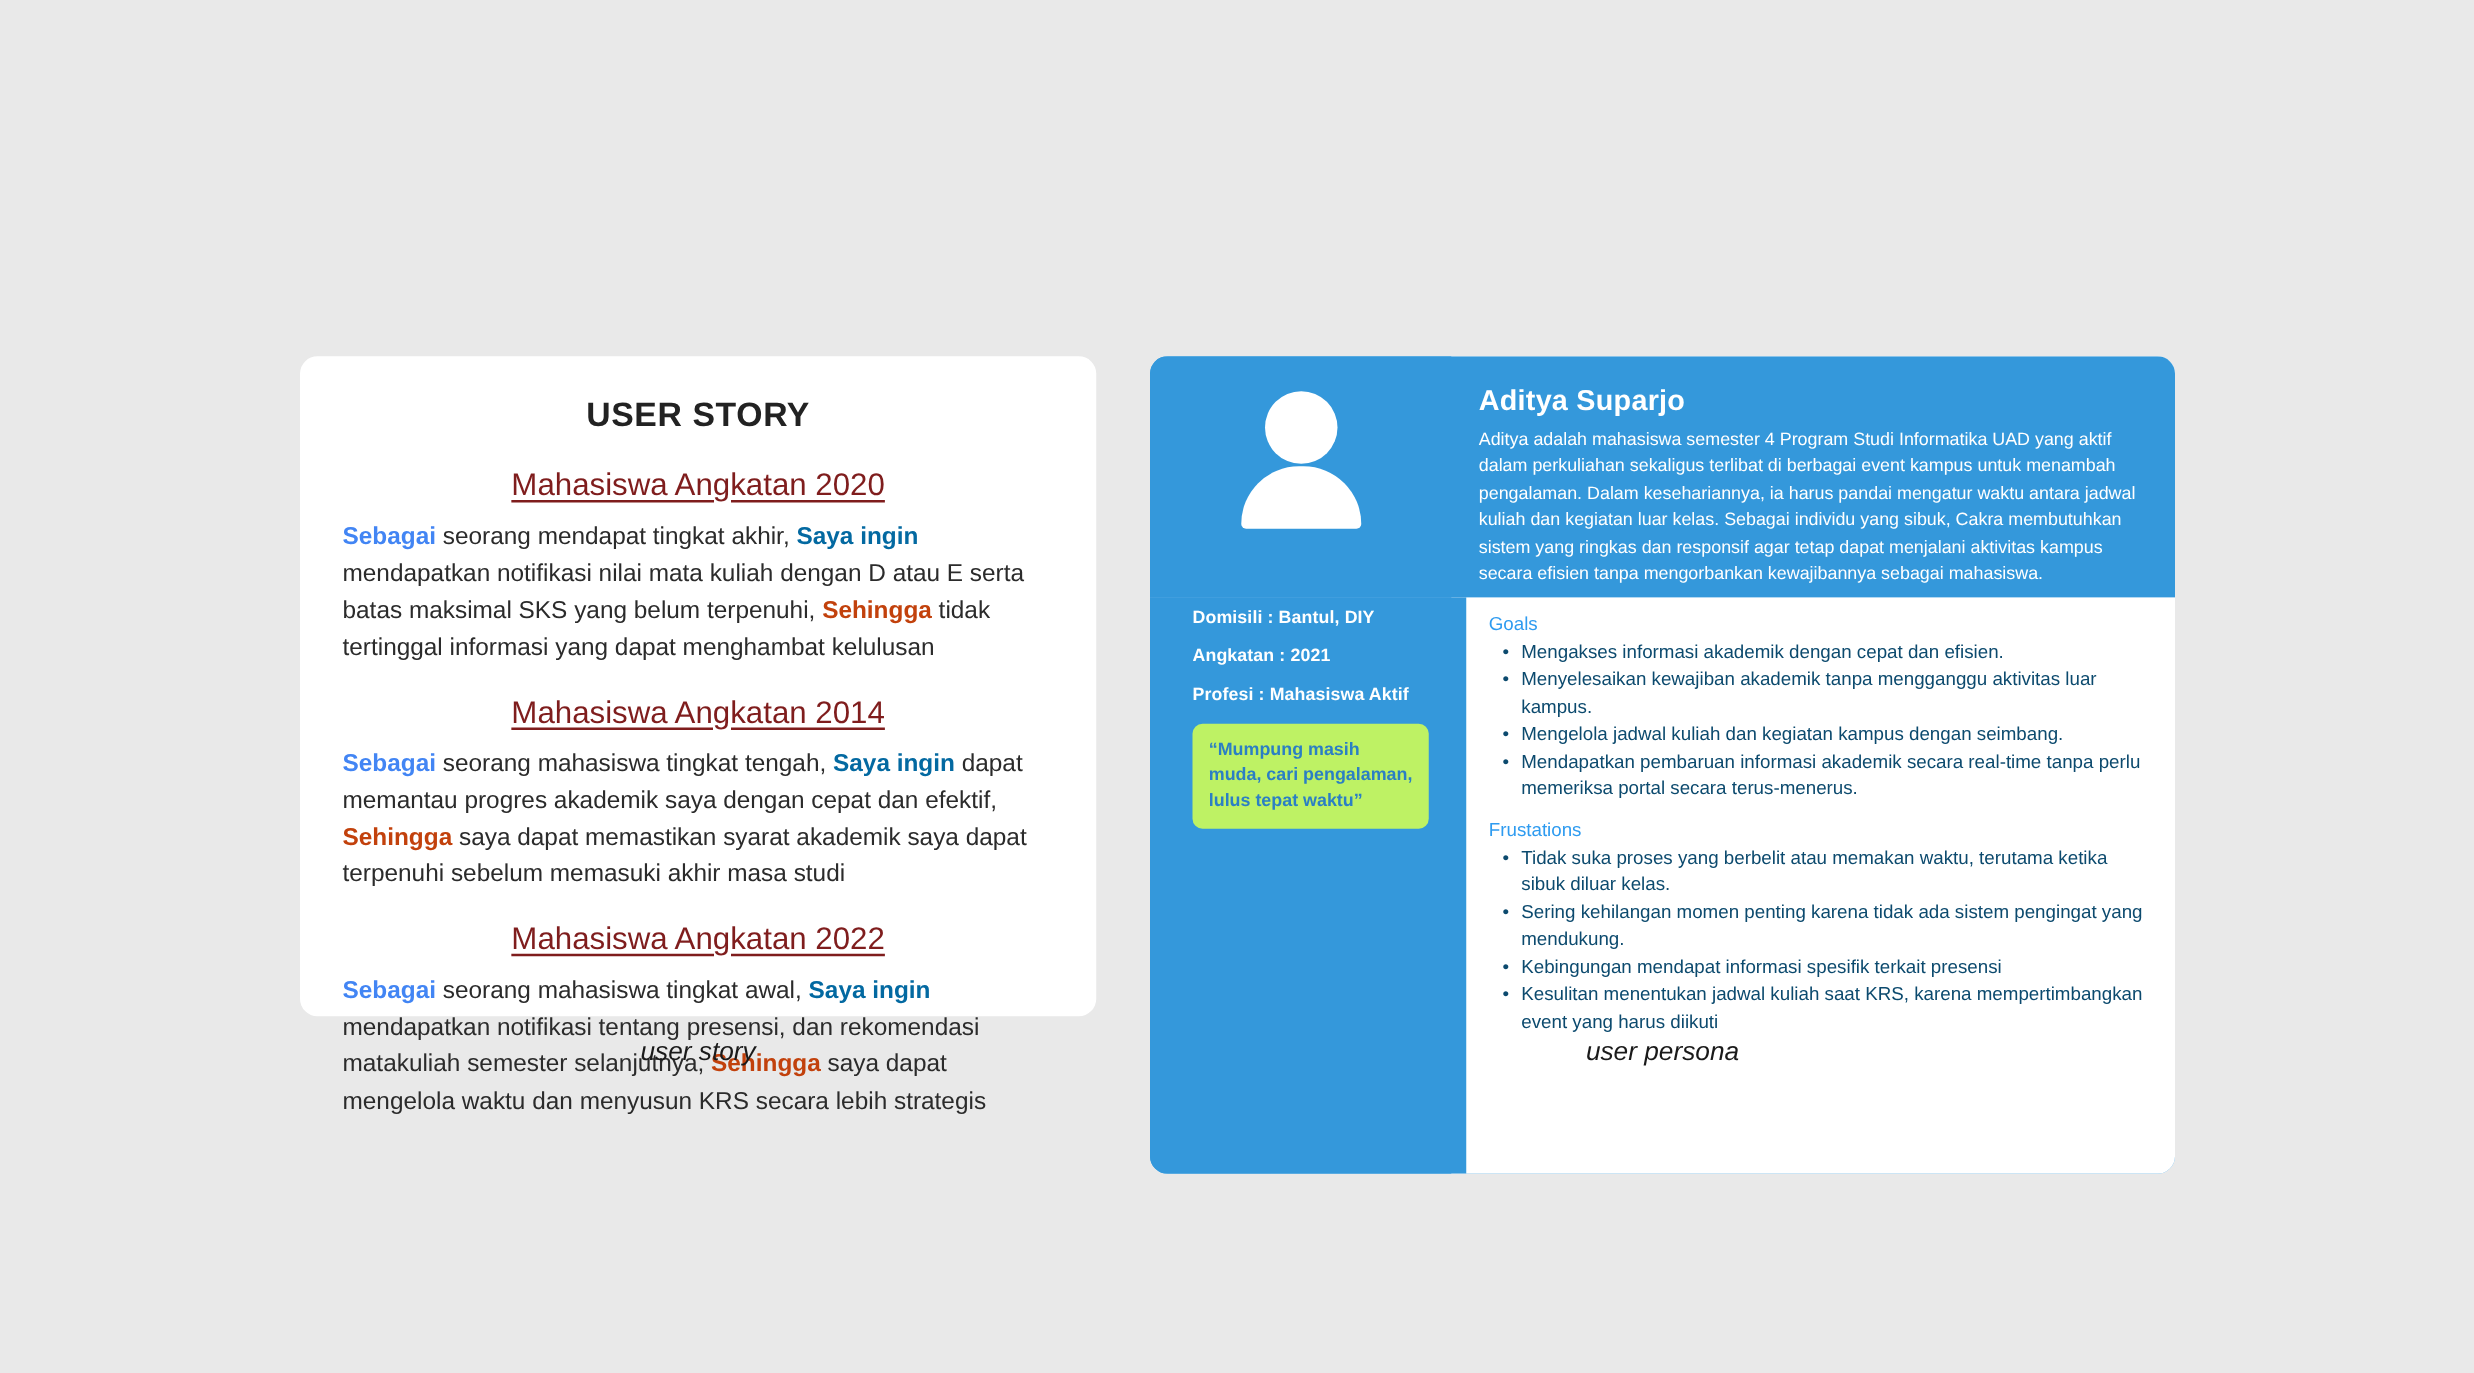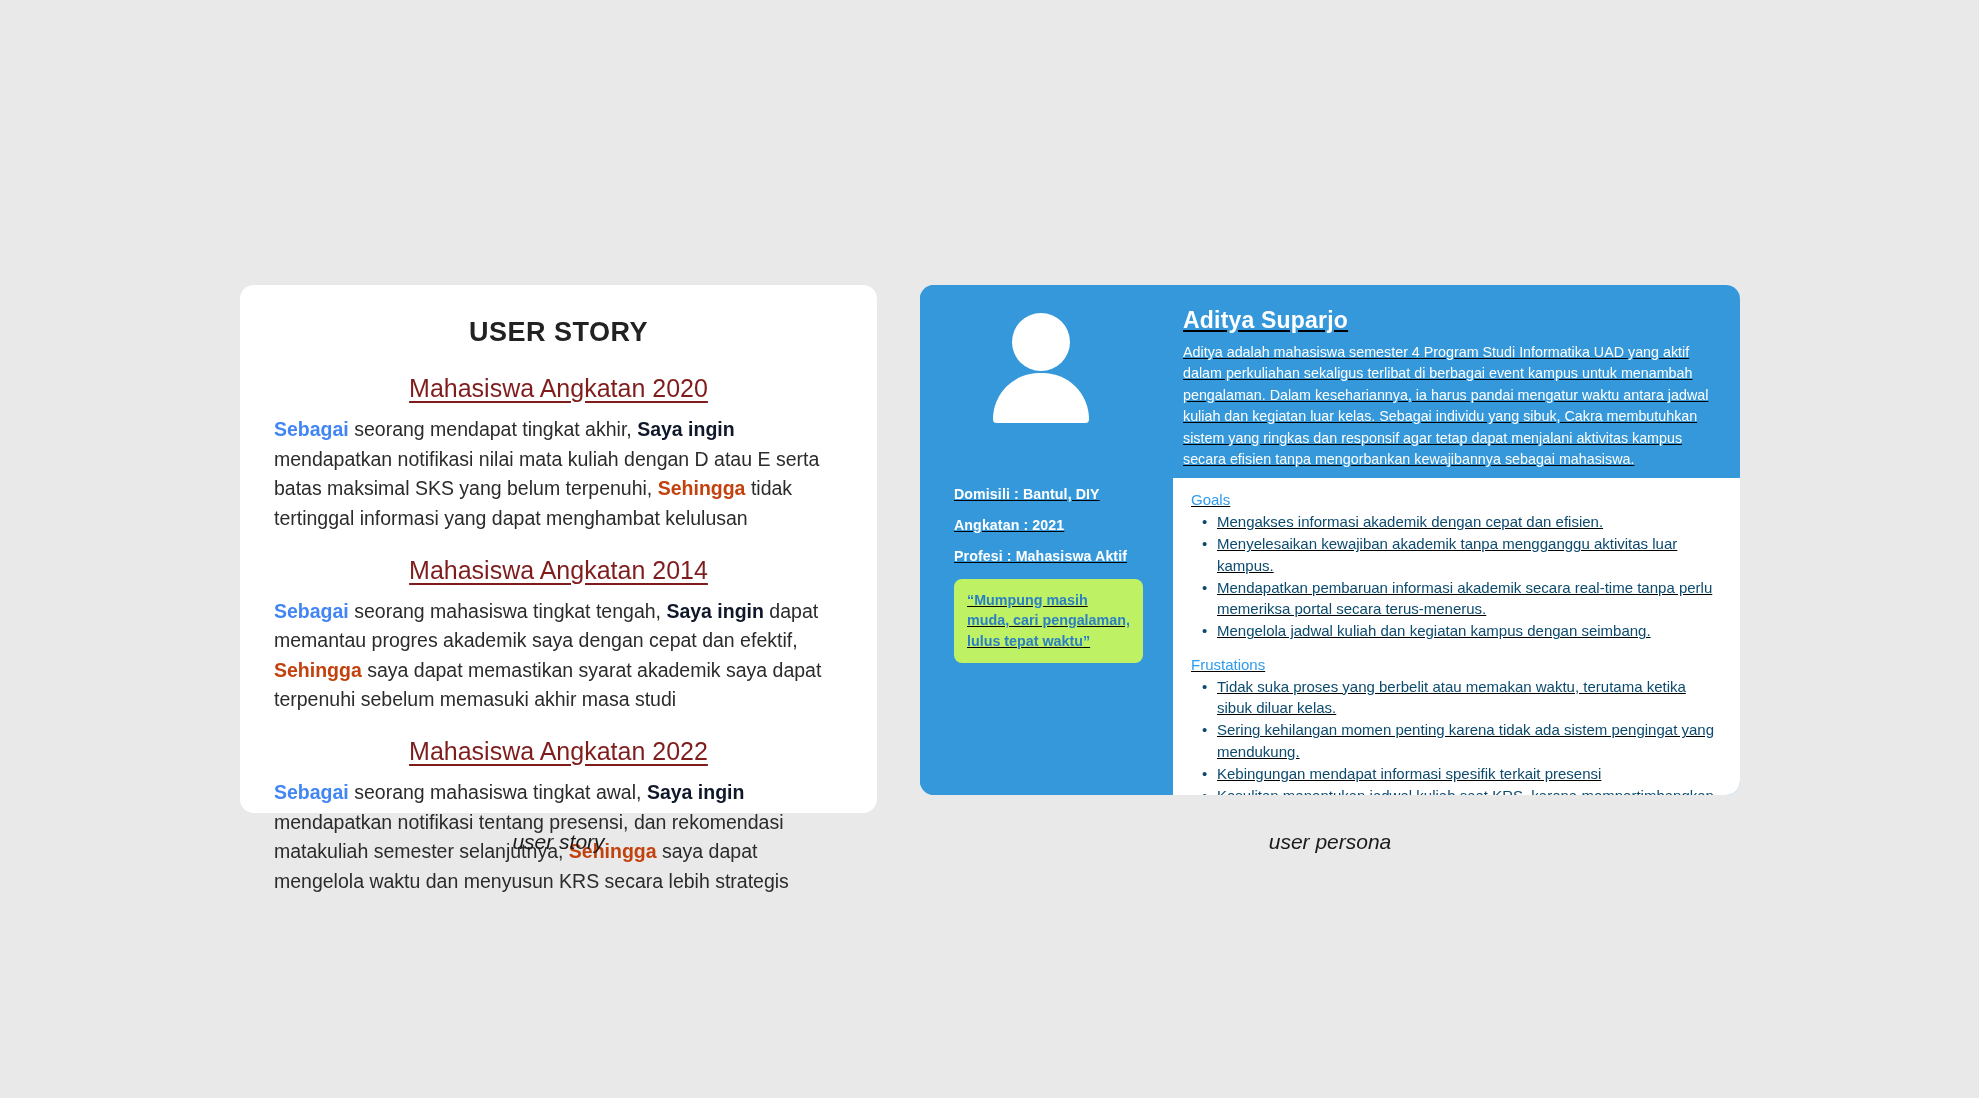--- a/index.html
+++ b/index.html
@@ -53,36 +53,35 @@
     margin: 0 0 12px 0;
     font-weight: normal;
   }
   .story-text {
     font-size: 19.5px;
     line-height: 1.52;
     color: #2b2b2b;
     margin: 0;
   }
   .kw-sebagai { color: #4285f4; font-weight: bold; }
-  .kw-saya    { color: #0f172a; font-weight: bold; }
+  .kw-saya    { color: #0369a1; font-weight: bold; }
   .kw-sehingga{ color: #c2410c; font-weight: bold; }
 
   
   .persona-card {
     position: absolute;
     left: 920px;
     top: 285px;
     width: 820px;
-    height: 510px;
+    height: 654px;
     border-radius: 14px;
     overflow: hidden;
     background: #ffffff;
     display: flex;
     flex-direction: column;
-    text-decoration: underline;
   }
   .persona-top {
     display: flex;
     flex-direction: row;
     background: #3498db;
     flex: 0 0 193px;
   }
   .persona-left-col {
     width: 241px;
     flex: 0 0 241px;
@@ -261,22 +260,22 @@
         <div class="quote-box">
           <p class="quote-text">“Mumpung masih muda, cari pengalaman, lulus tepat waktu”</p>
         </div>
       </div>
 
       <div class="persona-main">
         <div class="section-heading">Goals</div>
         <ul class="bullet-list">
           <li>Mengakses informasi akademik dengan cepat dan efisien.</li>
           <li>Menyelesaikan kewajiban akademik tanpa mengganggu aktivitas luar kampus.</li>
+          <li>Mengelola jadwal kuliah dan kegiatan kampus dengan seimbang.</li>
           <li>Mendapatkan pembaruan informasi akademik secara real-time tanpa perlu memeriksa portal secara terus-menerus.</li>
-          <li>Mengelola jadwal kuliah dan kegiatan kampus dengan seimbang.</li>
         </ul>
 
         <div class="section-heading frustations">Frustations</div>
         <ul class="bullet-list">
           <li>Tidak suka proses yang berbelit atau memakan waktu, terutama ketika sibuk diluar kelas.</li>
           <li>Sering kehilangan momen penting karena tidak ada sistem pengingat yang mendukung.</li>
           <li>Kebingungan mendapat informasi spesifik terkait presensi</li>
           <li>Kesulitan menentukan jadwal kuliah saat KRS, karena mempertimbangkan event yang harus diikuti</li>
         </ul>
       </div>

